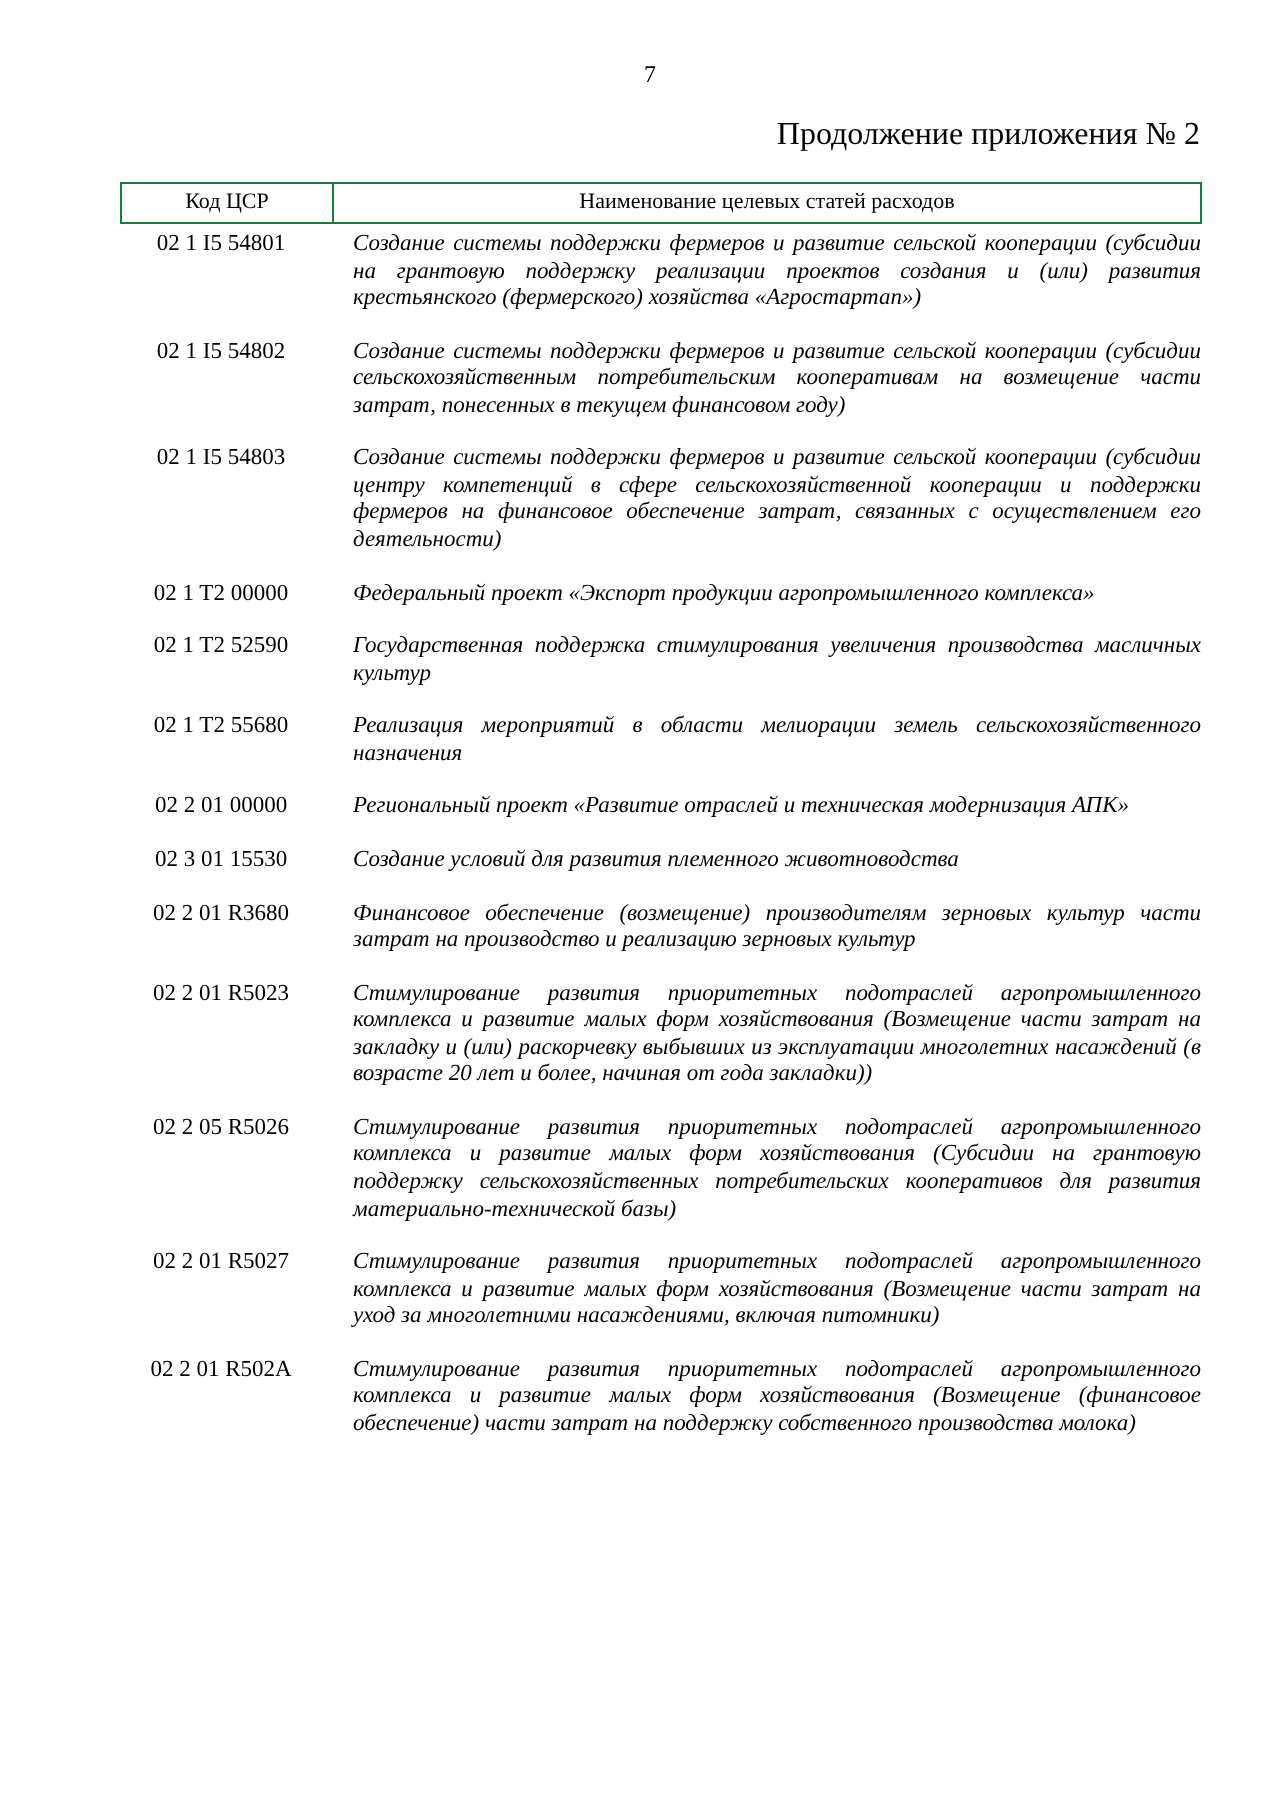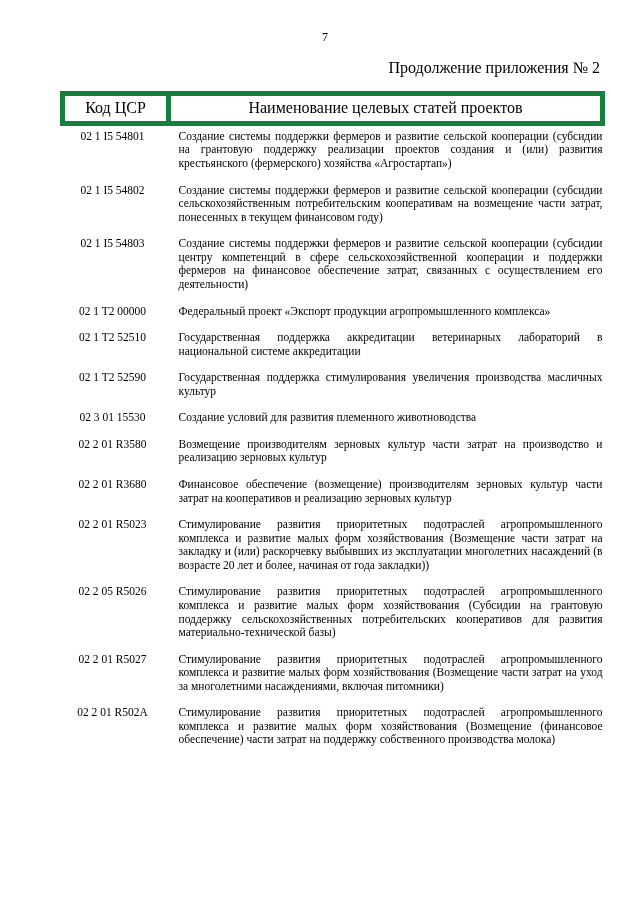--- a/index.html
+++ b/index.html
@@ -33,41 +33,42 @@
   table.budget-table {
     width: 540px;
     border-collapse: collapse;
     table-layout: fixed;
     font-size: 11.5px;
     line-height: 1.18;
   }
   table.budget-table col.col-code  { width: 106px; }
   table.budget-table col.col-name  { width: 434px; }
   table.budget-table thead th {
-    border: 5px solid #15803d;
+    border: 1px solid #15803d;
     font-weight: normal;
     text-align: center;
     vertical-align: middle;
     padding: 3px 4px;
-    font-size: 16px;
+    font-size: 11px;
     margin-left: 36px;
   }
   table.budget-table tbody td {
     border: none;
     vertical-align: top;
     padding: 12px 0 1px 0;
   }
   table.budget-table tbody td.code-cell {
     text-align: center;
     white-space: nowrap;
     padding-right: 6px;
   }
   table.budget-table tbody td.name-cell {
     text-align: justify;
     padding-left: 10px;
+    font-style: italic;
   }
   table.budget-table tbody tr:first-child td {
     padding-top: 4px;
   }
 </style>
 </head>
 <body>
 
 <div class="page">
 
@@ -76,21 +77,21 @@
   <div class="continuation">Продолжение приложения № 2</div>
 
   <table class="budget-table">
     <colgroup>
       <col class="col-code">
       <col class="col-name">
     </colgroup>
     <thead>
       <tr>
         <th>Код ЦСР</th>
-        <th>Наименование целевых статей проектов</th>
+        <th>Наименование целевых статей расходов</th>
       </tr>
     </thead>
     <tbody id="table-body">
 
     <tr>
           <td class="code-cell">02 1 I5 54801</td>
           <td class="name-cell">Создание системы поддержки фермеров и развитие сельской кооперации (субсидии на грантовую поддержку реализации проектов создания и (или) развития крестьянского (фермерского) хозяйства «Агростартап»)</td>
         </tr>
         <tr>
           <td class="code-cell">02 1 I5 54802</td>
@@ -98,38 +99,38 @@
         </tr>
         <tr>
           <td class="code-cell">02 1 I5 54803</td>
           <td class="name-cell">Создание системы поддержки фермеров и развитие сельской кооперации (субсидии центру компетенций в сфере сельскохозяйственной кооперации и поддержки фермеров на финансовое обеспечение затрат, связанных с осуществлением его деятельности)</td>
         </tr>
         <tr>
           <td class="code-cell">02 1 T2 00000</td>
           <td class="name-cell">Федеральный проект «Экспорт продукции агропромышленного комплекса»</td>
         </tr>
         <tr>
-          <td class="code-cell">02 1 T2 52510</td>
-          <td class="name-cell">Государственная поддержка аккредитации ветеринарных лабораторий в национальной системе аккредитации</td>
+          <td class="code-cell">02 1 T2 52590</td>
+          <td class="name-cell">Государственная поддержка стимулирования увеличения производства масличных культур</td>
         </tr>
         <tr>
-          <td class="code-cell">02 1 T2 52590</td>
-          <td class="name-cell">Государственная поддержка стимулирования увеличения производства масличных культур</td>
+          <td class="code-cell">02 1 T2 55680</td>
+          <td class="name-cell">Реализация мероприятий в области мелиорации земель сельскохозяйственного назначения</td>
+        </tr>
+        <tr>
+          <td class="code-cell">02 2 01 00000</td>
+          <td class="name-cell">Региональный проект «Развитие отраслей и техническая модернизация АПК»</td>
         </tr>
         <tr>
           <td class="code-cell">02 3 01 15530</td>
           <td class="name-cell">Создание условий для развития племенного животноводства</td>
         </tr>
         <tr>
-          <td class="code-cell">02 2 01 R3580</td>
-          <td class="name-cell">Возмещение производителям зерновых культур части затрат на производство и реализацию зерновых культур</td>
-        </tr>
-        <tr>
           <td class="code-cell">02 2 01 R3680</td>
-          <td class="name-cell">Финансовое обеспечение (возмещение) производителям зерновых культур части затрат на кооперативов и реализацию зерновых культур</td>
+          <td class="name-cell">Финансовое обеспечение (возмещение) производителям зерновых культур части затрат на производство и реализацию зерновых культур</td>
         </tr>
         <tr>
           <td class="code-cell">02 2 01 R5023</td>
           <td class="name-cell">Стимулирование развития приоритетных подотраслей агропромышленного комплекса и развитие малых форм хозяйствования (Возмещение части затрат на закладку и (или) раскорчевку выбывших из эксплуатации многолетних насаждений (в возрасте 20 лет и более, начиная от года закладки))</td>
         </tr>
         <tr>
           <td class="code-cell">02 2 05 R5026</td>
           <td class="name-cell">Стимулирование развития приоритетных подотраслей агропромышленного комплекса и развитие малых форм хозяйствования (Субсидии на грантовую поддержку сельскохозяйственных потребительских кооперативов для развития материально-технической базы)</td>
         </tr>
         <tr>

